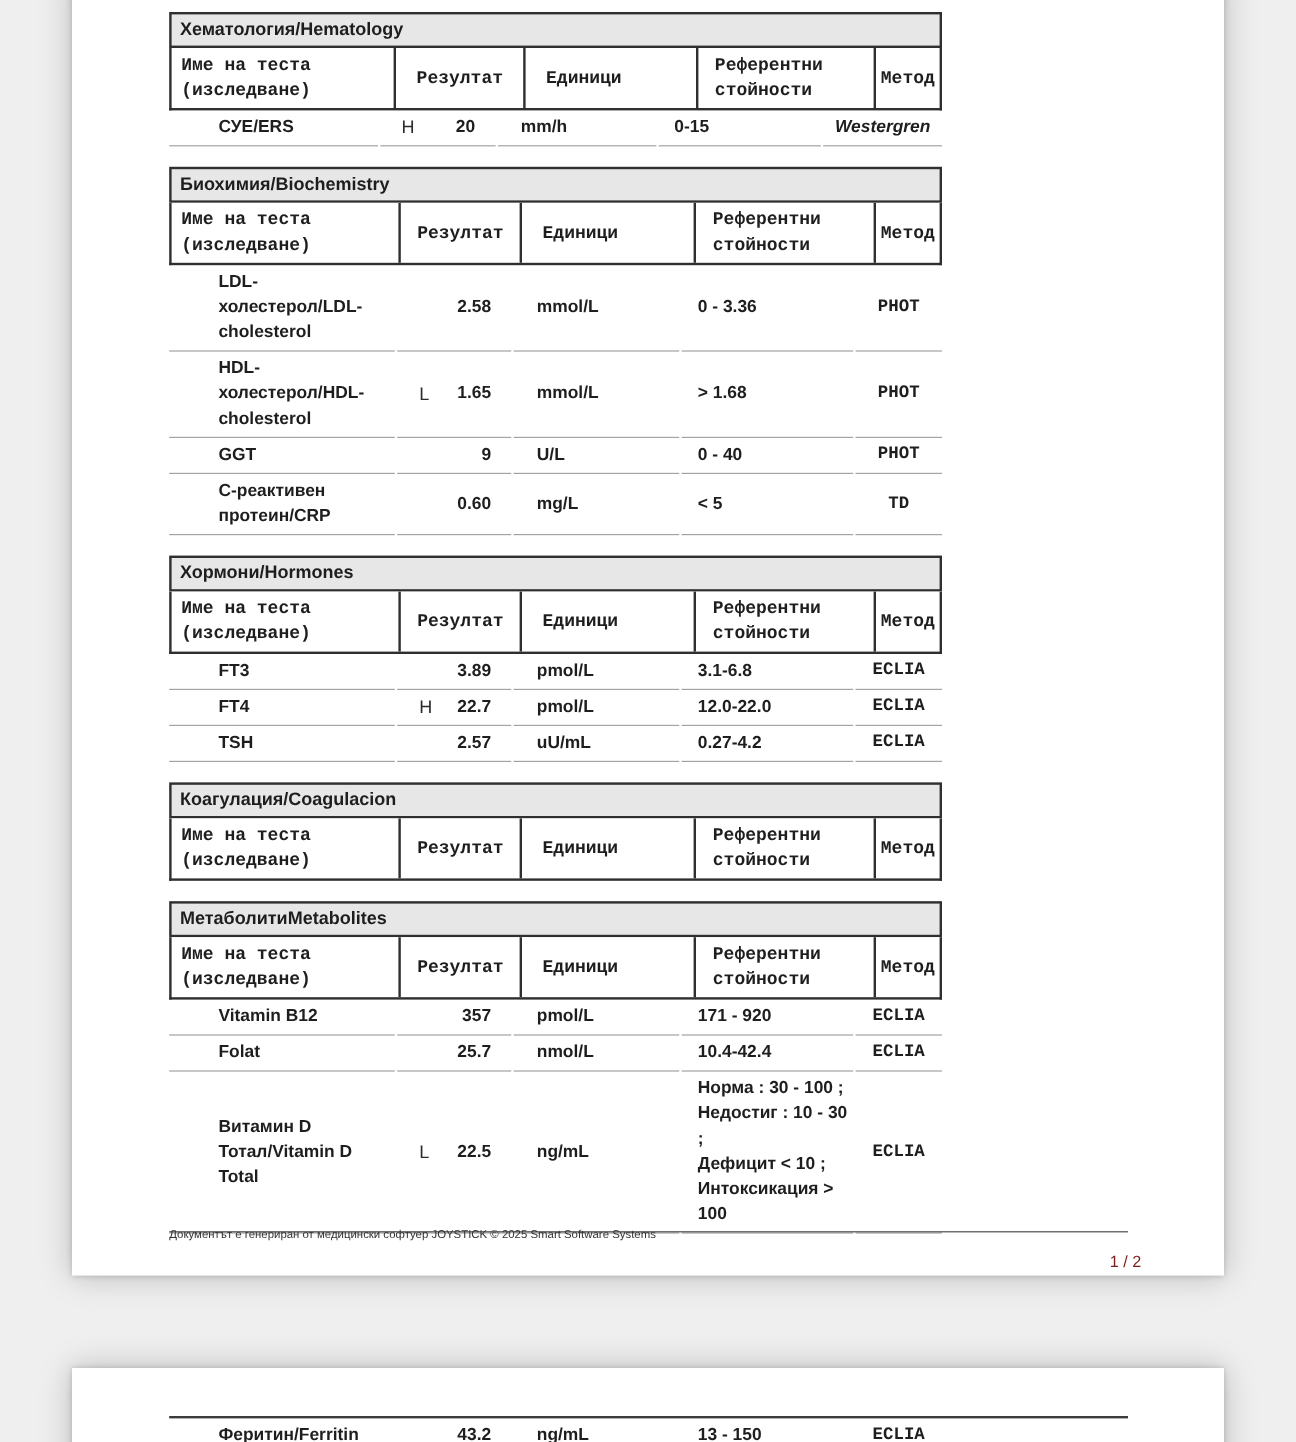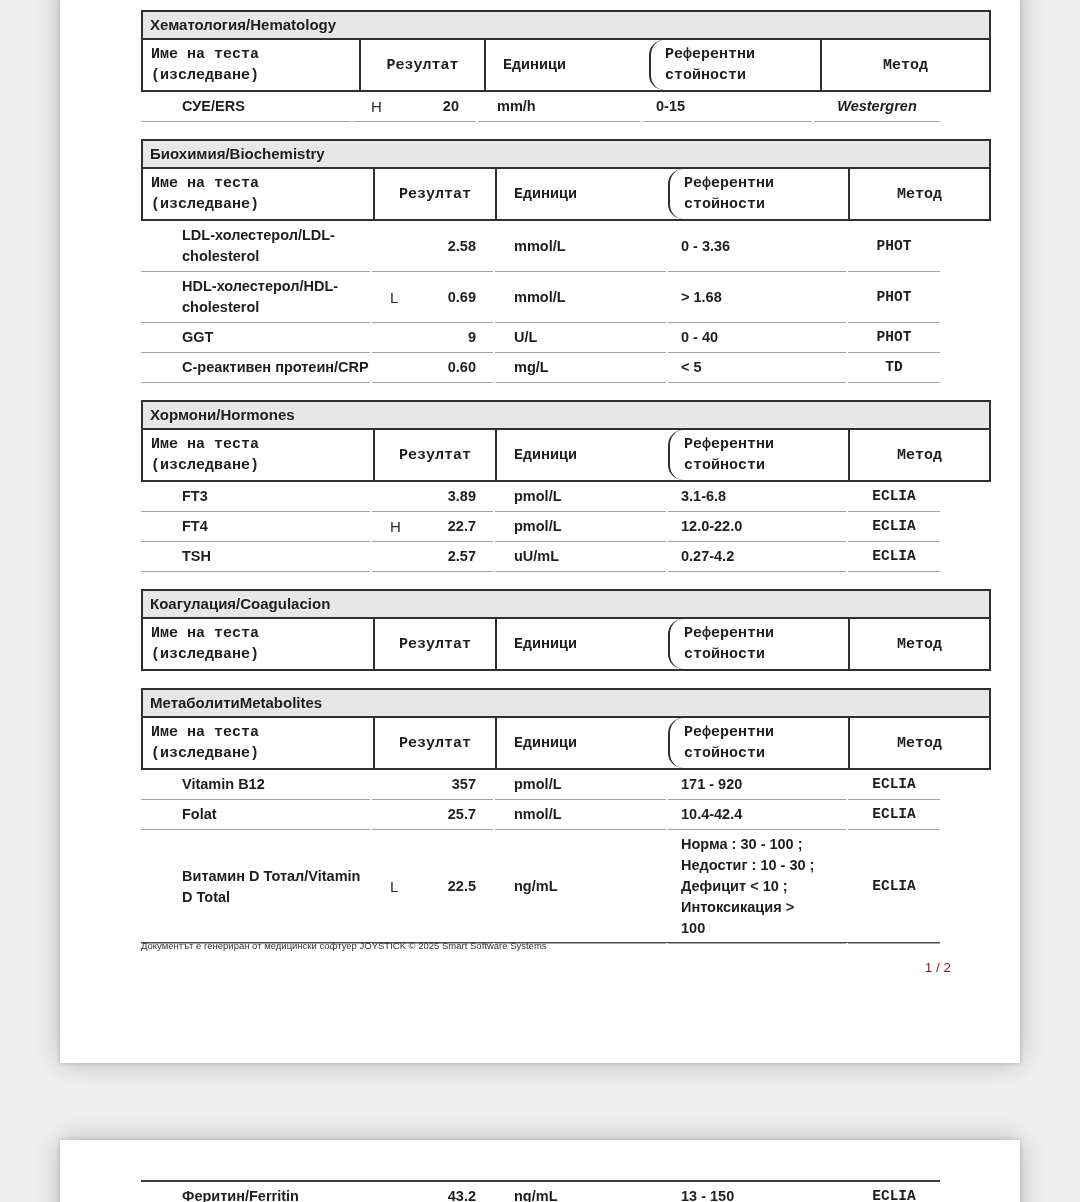--- a/index.html
+++ b/index.html
@@ -15,21 +15,21 @@
   .page {
     position: absolute;
     left: 60px;
     width: 960px;
     background: #ffffff;
     box-shadow: 0 0 26px rgba(0,0,0,0.22), 0 0 5px rgba(0,0,0,0.18);
   }
   .page1 { top: -20px; height: 1083px; padding: 30px 80px 0 81px; }
   .page2 { top: 1140px; height: 420px; padding: 40px 80px 0 81px; }
 
-  .lab-table { width: 850px; margin-bottom: 17px; }
+  .lab-table { width: 644px; margin-bottom: 17px; }
 
   .band {
     border: 2px solid #2f2f2f;
     background: #e7e7e7;
     font-size: 15px;
     font-weight: bold;
     line-height: 20px;
     padding: 3px 7px;
     min-height: 30px;
     display: flex;
@@ -50,21 +50,21 @@
     font-size: 15px;
     font-weight: bold;
     line-height: 21px;
     white-space: pre-line;
     padding: 2px 4px;
   }
   .hcell + .hcell { border-left: 2px solid #2f2f2f; }
   .h-left   { justify-content: flex-start; padding-left: 8px; }
   .h-center { justify-content: center; }
   .h-units  { justify-content: flex-start; padding-left: 17px; }
-  .h-ref    { justify-content: flex-start; padding-left: 14px; border-radius: 15px; }
+  .h-ref    { justify-content: flex-start; padding-left: 14px; }
 
   
   .t1 .h-name { width: 216px; } .t1 .h-result { width: 125px; }
   .t1 .h-units-w { width: 165px; } .t1 .h-ref-w { width: 171px; }
   .t1 .h-method { flex: 1; }
   
   .t2 .h-name { width: 230px; } .t2 .h-result { width: 122px; }
   .t2 .h-units-w { width: 173px; } .t2 .h-ref-w { width: 180px; }
   .t2 .h-method { flex: 1; }
 
@@ -171,21 +171,21 @@
           <span class="val">2.58</span>
         </div>
         <div class="dcell c-units">mmol/L</div>
         <div class="dcell c-ref">0 - 3.36</div>
         <div class="dcell c-method">PHOT</div>
       </div>
       <div class="drow">
         <div class="dcell c-name">HDL-холестерол/HDL-cholesterol</div>
         <div class="dcell c-result">
           <span class="flag">L</span>
-          <span class="val">0.69</span>
+          <span class="val">1.65</span>
         </div>
         <div class="dcell c-units">mmol/L</div>
         <div class="dcell c-ref">&gt; 1.68</div>
         <div class="dcell c-method">PHOT</div>
       </div>
       <div class="drow">
         <div class="dcell c-name">GGT</div>
         <div class="dcell c-result">
           <span class="flag"></span>
           <span class="val">9</span>

